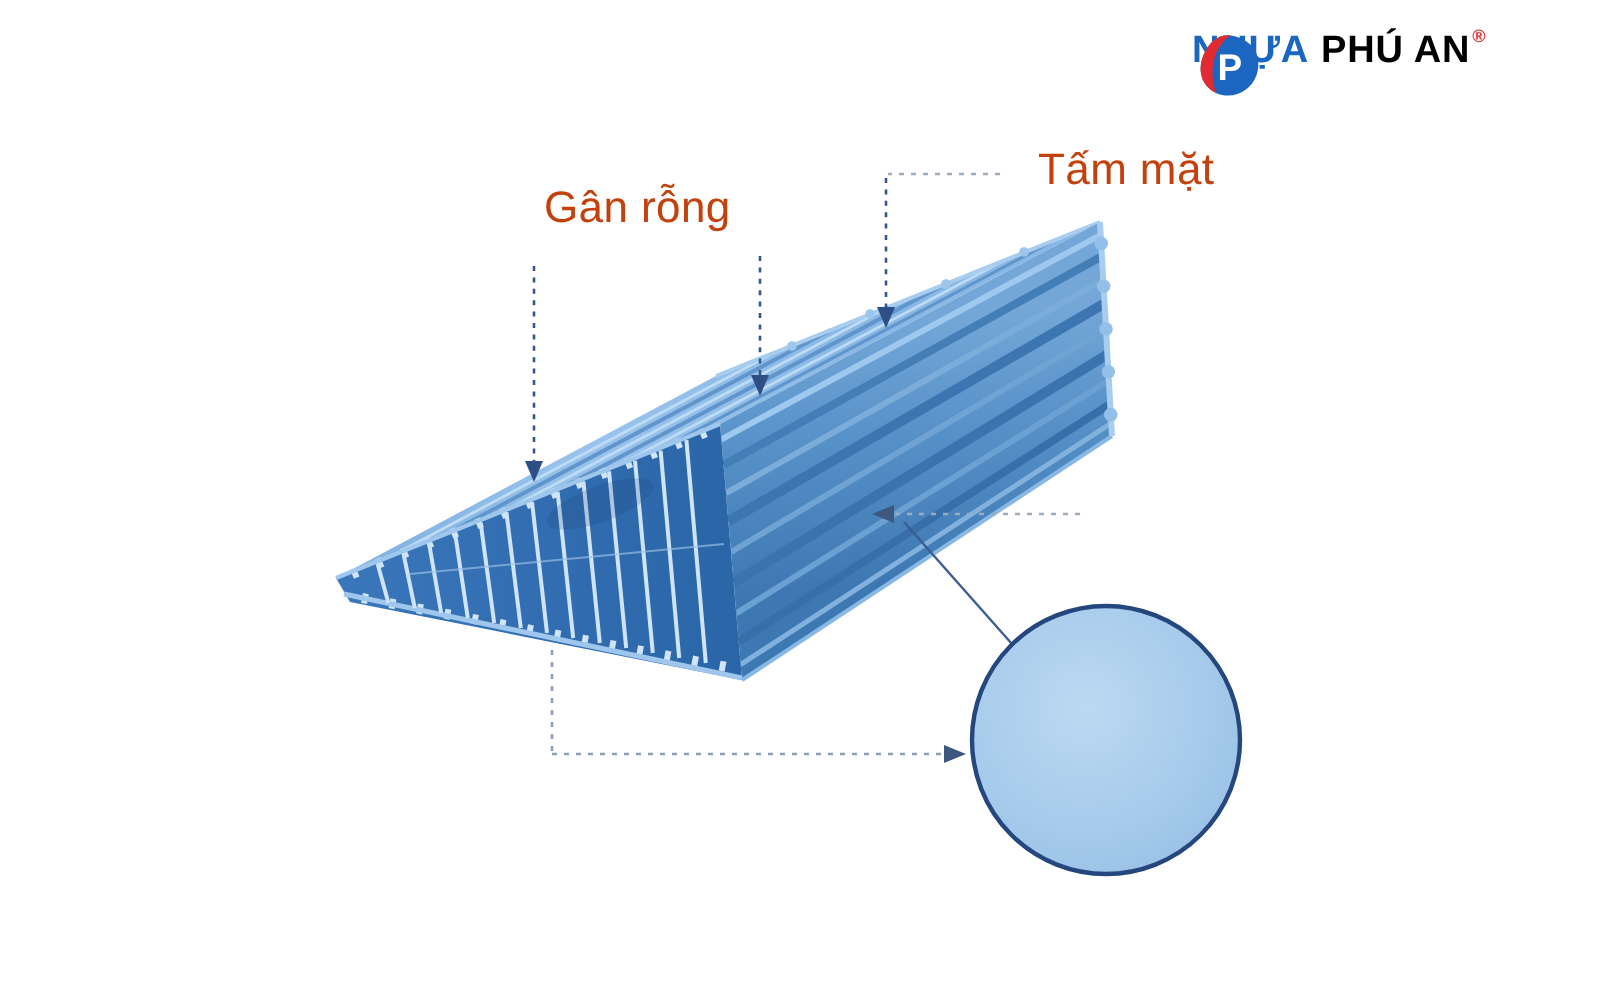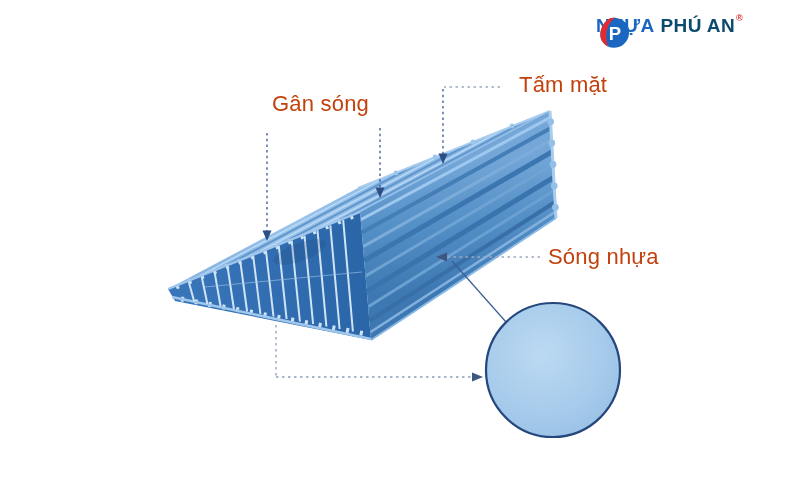--- a/index.html
+++ b/index.html
@@ -14,21 +14,21 @@
   }
   .logo{
     position:absolute;left:596px;top:15px;display:flex;align-items:center;gap:7px;
   }
   .logo-badge{width:37px;height:37px;display:block;}
   .logo-text{
     font-weight:bold;font-size:19px;letter-spacing:.4px;white-space:nowrap;
     display:flex;align-items:flex-start;
   }
   .logo-blue{color:#1a66c0;}
-  .logo-red{color:#0c4a6e;margin-left:6px;}
+  .logo-red{color:#000000;margin-left:6px;}
   .logo-reg{color:#e12b30;font-size:9px;font-weight:bold;position:relative;top:-2px;margin-left:1px;}
 </style>
 </head>
 <body>
 
 <div class="stage">
 
   <svg width="800" height="500" viewBox="0 0 800 500">
     <defs>
       <linearGradient id="gTop" gradientUnits="userSpaceOnUse" x1="168" y1="289" x2="420" y2="150">
@@ -139,23 +139,22 @@
     </g>
 
     <g>
       <line x1="452" y1="261" x2="506" y2="322" stroke="#3b5d92" stroke-width="1.2"></line>
     </g>
     <g>
       <circle cx="553" cy="370" r="67" fill="url(#gInset)" stroke="#25477e" stroke-width="2.2"></circle>
     </g>
   </svg>
 
-  <div class="callout" style="left:272px;top:93px">Gân sóng</div>
+  <div class="callout" style="left:272px;top:93px">Gân rỗng</div>
   <div class="callout" style="left:519px;top:74px">Tấm mặt</div>
-  <div class="callout" style="left:548px;top:246px">Sóng nhựa</div>
 
   <div class="logo">
     <svg class="logo-badge" viewBox="0 0 40 40">
       <path d="M21 3 C33 5 38 14 35 24 C32 33 22 38 13 34 C5 30 3 22 6 14 C9 7 14 2 21 3 Z" fill="#1a66c0"></path>
       <path d="M21 3 C14 2 9 7 6 14 C3 22 5 30 13 34 C10 26 10.5 15 15 9 C17 6.2 18.6 4 21 3 Z" fill="#e12b30"></path>
       <text x="20.5" y="27" text-anchor="middle" font-family="Liberation Sans, sans-serif" font-size="20" font-weight="bold" fill="#ffffff">P</text>
     </svg>
     <div class="logo-text">
       <span class="logo-blue">NHỰA</span>
       <span class="logo-red">PHÚ AN</span>

